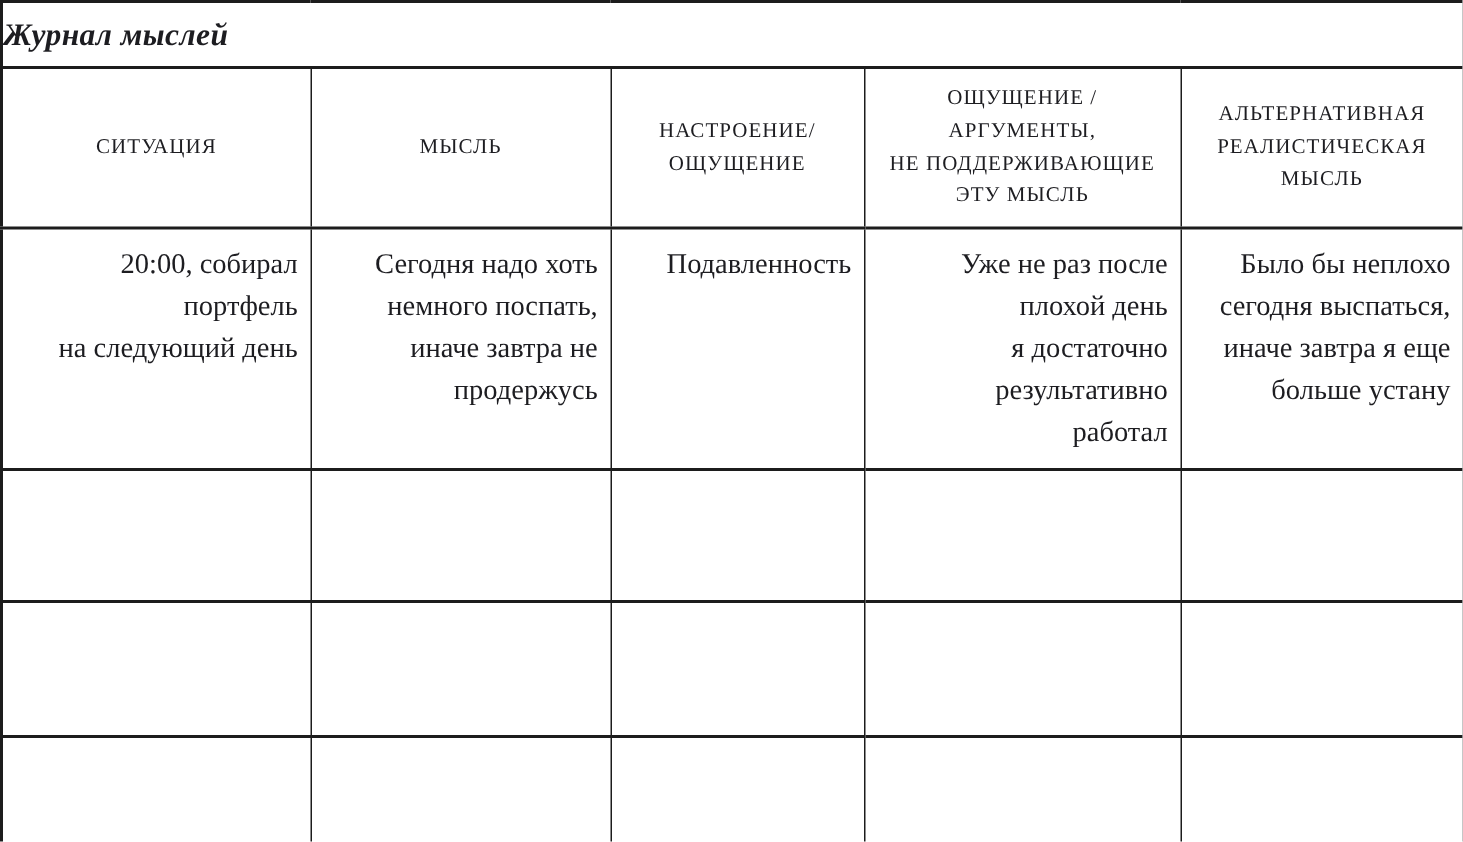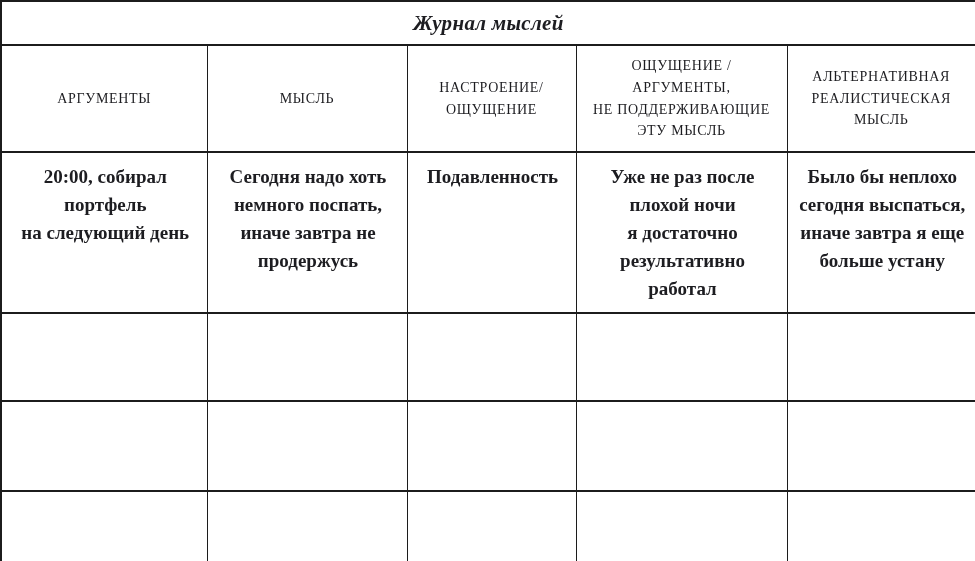--- a/index.html
+++ b/index.html
@@ -18,46 +18,45 @@
   }
   td, th {
     border-left: 1px solid #1c1c1c;
     border-right: 1px solid #1c1c1c;
     border-top: 2px solid #1c1c1c;
     border-bottom: 2px solid #1c1c1c;
     background: #ffffff;
   }
   .title-cell {
     height: 44px;
-    text-align: center;
+    text-align: left;
     vertical-align: middle;
     font-size: 21px;
     font-weight: bold;
     font-style: italic;
     letter-spacing: 0.3px;
   }
   th.col-header {
     height: 107px;
     vertical-align: middle;
     text-align: center;
     font-weight: normal;
     font-size: 14px;
     letter-spacing: 0.7px;
     line-height: 1.57;
     white-space: pre-line;
     padding: 4px 8px;
   }
   td.data-cell {
     vertical-align: top;
-    text-align: center;
+    text-align: right;
     font-size: 19px;
     line-height: 1.48;
     white-space: pre-line;
     padding: 10px 8px 8px 10px;
-    font-weight: bold;
   }
   tr.entry-row   { height: 138px; }
   tr.empty-row-1 { height: 88px; }
   tr.empty-row-2 { height: 90px; }
   tr.empty-row-3 { height: 93px; }
 </style>
 </head>
 <body>
 
 <table class="journal">
@@ -66,21 +65,21 @@
     <col style="width:200px">
     <col style="width:169px">
     <col style="width:211px">
     <col style="width:189px">
   </colgroup>
   <tbody>
     <tr>
       <td class="title-cell" colspan="5">Журнал мыслей</td>
     </tr>
     <tr>
-      <th class="col-header">АРГУМЕНТЫ</th>
+      <th class="col-header">СИТУАЦИЯ</th>
       <th class="col-header">МЫСЛЬ</th>
       <th class="col-header">НАСТРОЕНИЕ/
 ОЩУЩЕНИЕ</th>
       <th class="col-header">ОЩУЩЕНИЕ /
 АРГУМЕНТЫ,
 НЕ ПОДДЕРЖИВАЮЩИЕ
 ЭТУ МЫСЛЬ</th>
       <th class="col-header">АЛЬТЕРНАТИВНАЯ
 РЕАЛИСТИЧЕСКАЯ
 МЫСЛЬ</th>
@@ -88,21 +87,21 @@
     <tr class="entry-row">
       <td class="data-cell">20:00, собирал
 портфель
 на следующий день</td>
       <td class="data-cell">Сегодня надо хоть
 немного поспать,
 иначе завтра не
 продержусь</td>
       <td class="data-cell">Подавленность</td>
       <td class="data-cell">Уже не раз после
-плохой ночи
+плохой день
 я достаточно
 результативно
 работал</td>
       <td class="data-cell">Было бы неплохо
 сегодня выспаться,
 иначе завтра я еще
 больше устану</td>
     </tr>
     <tr class="empty-row-1">
       <td class="data-cell"></td>

